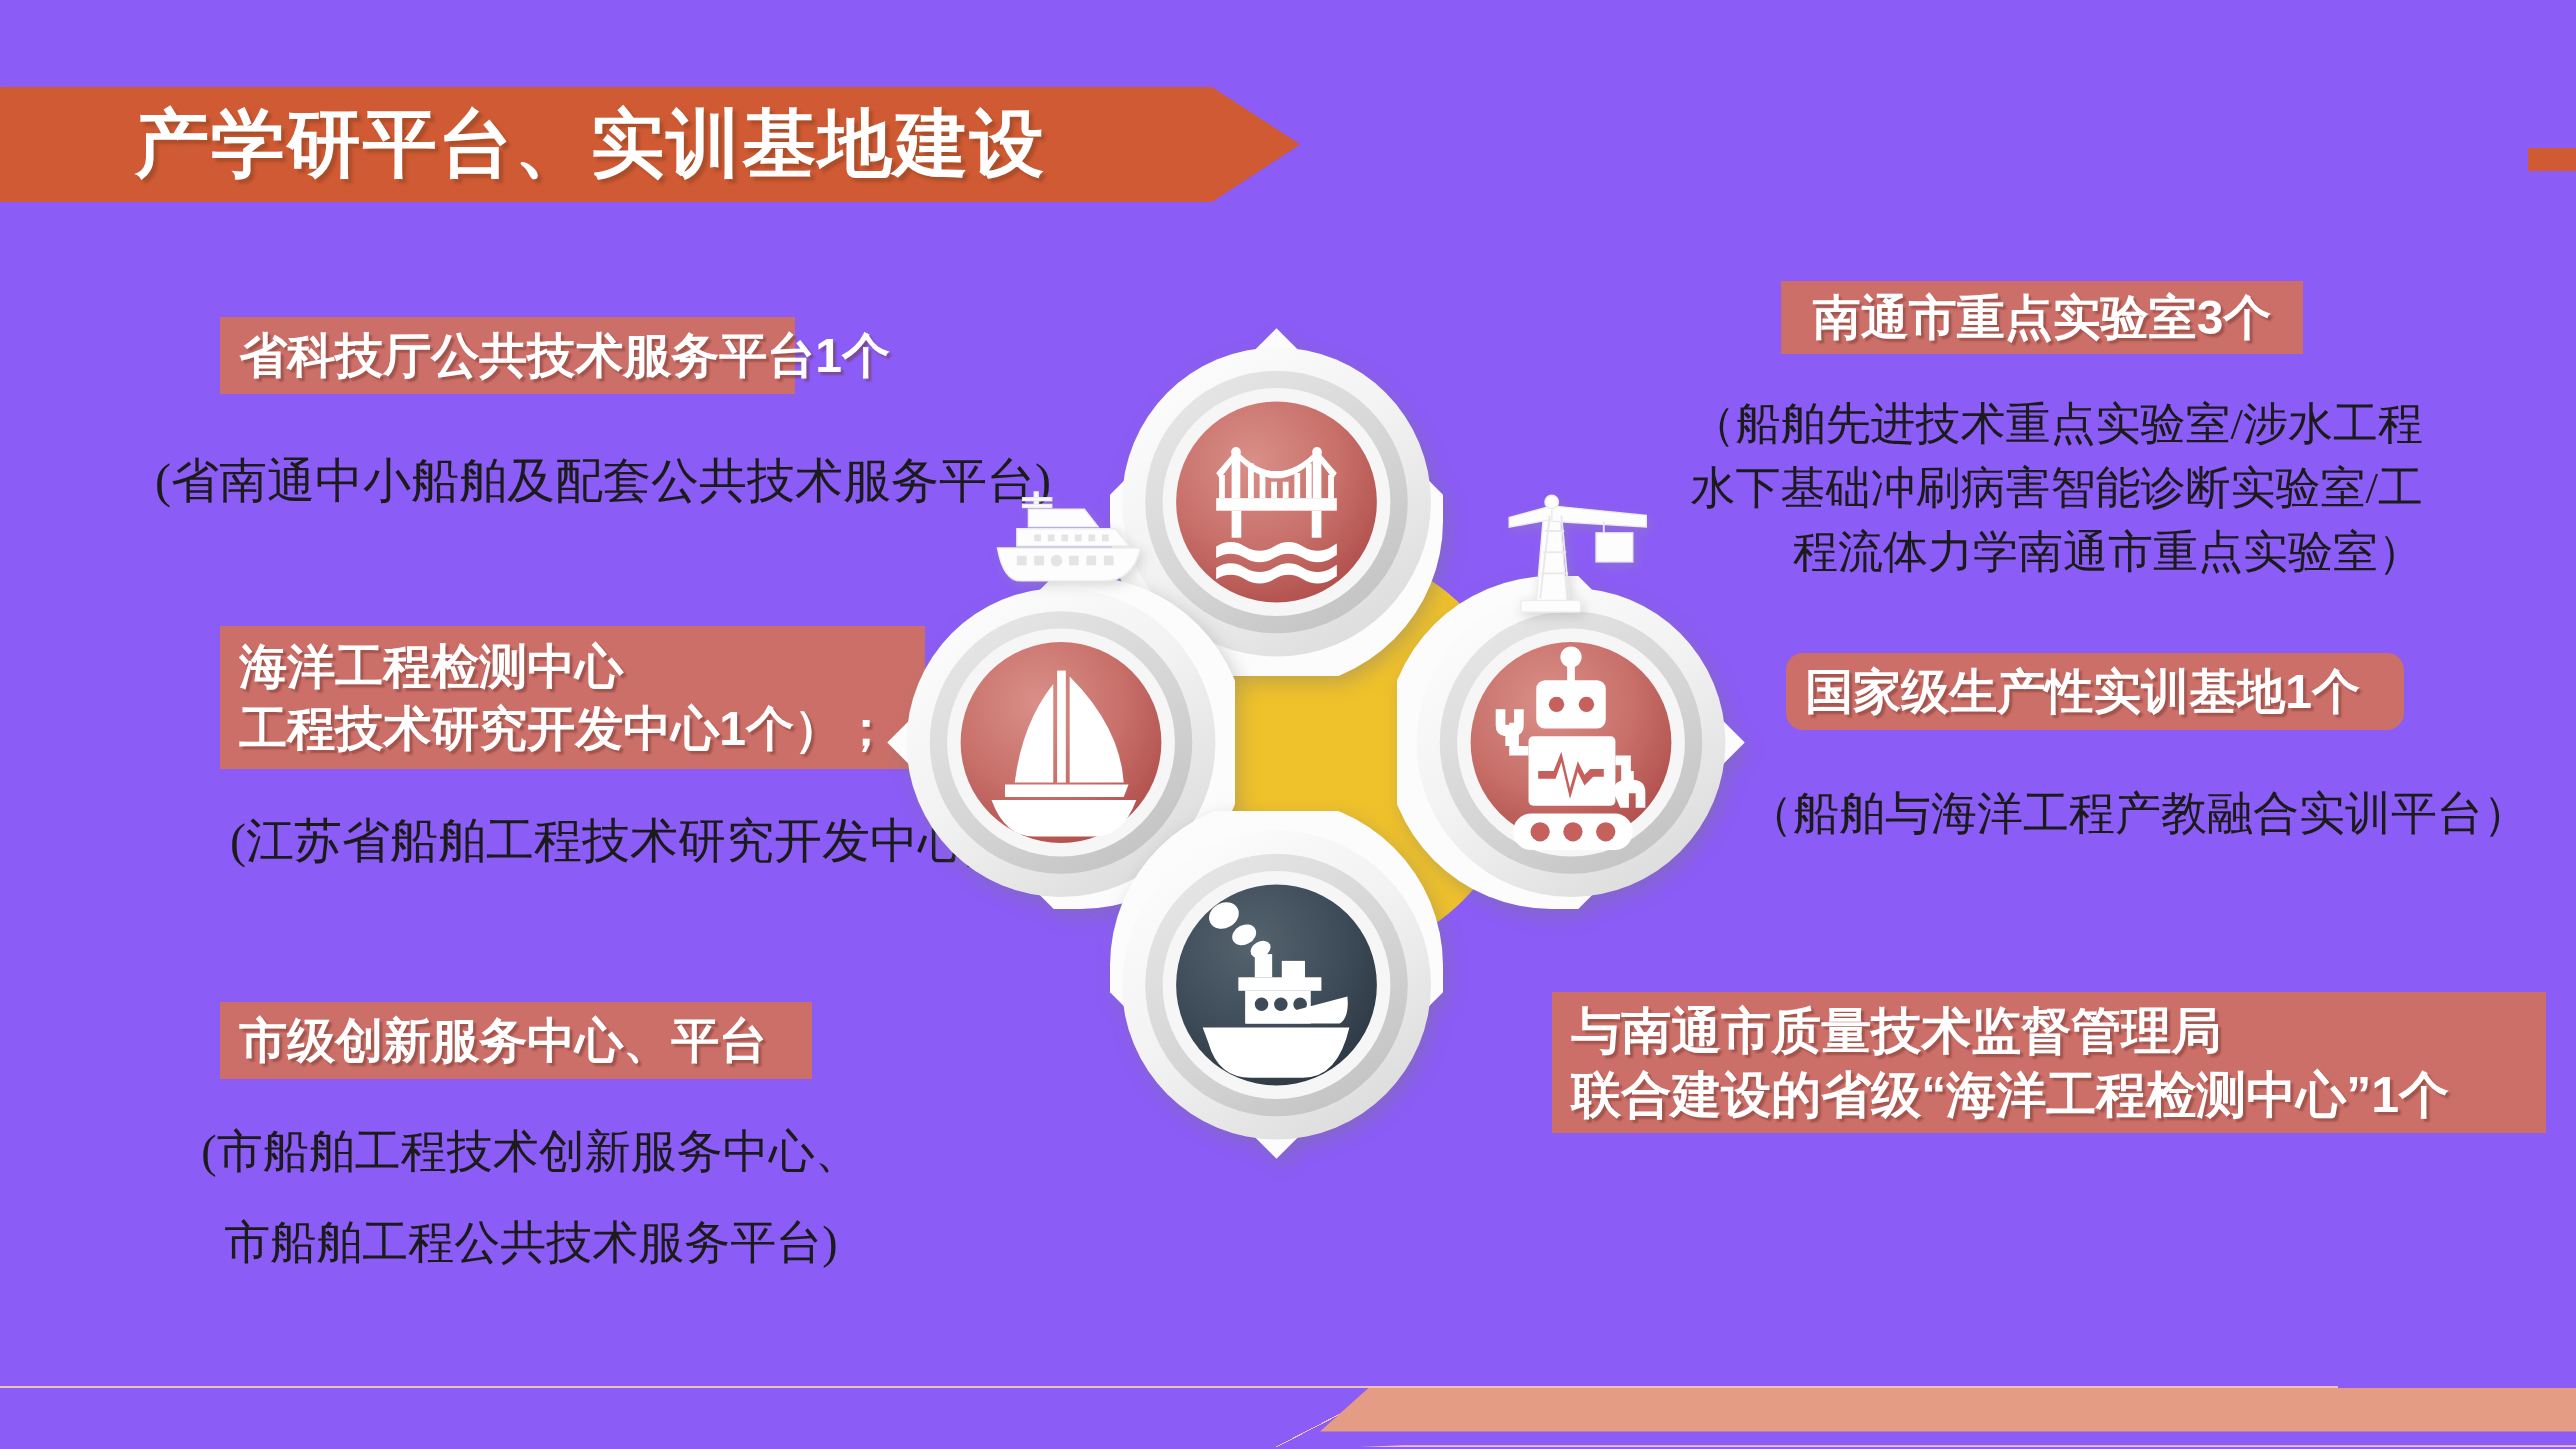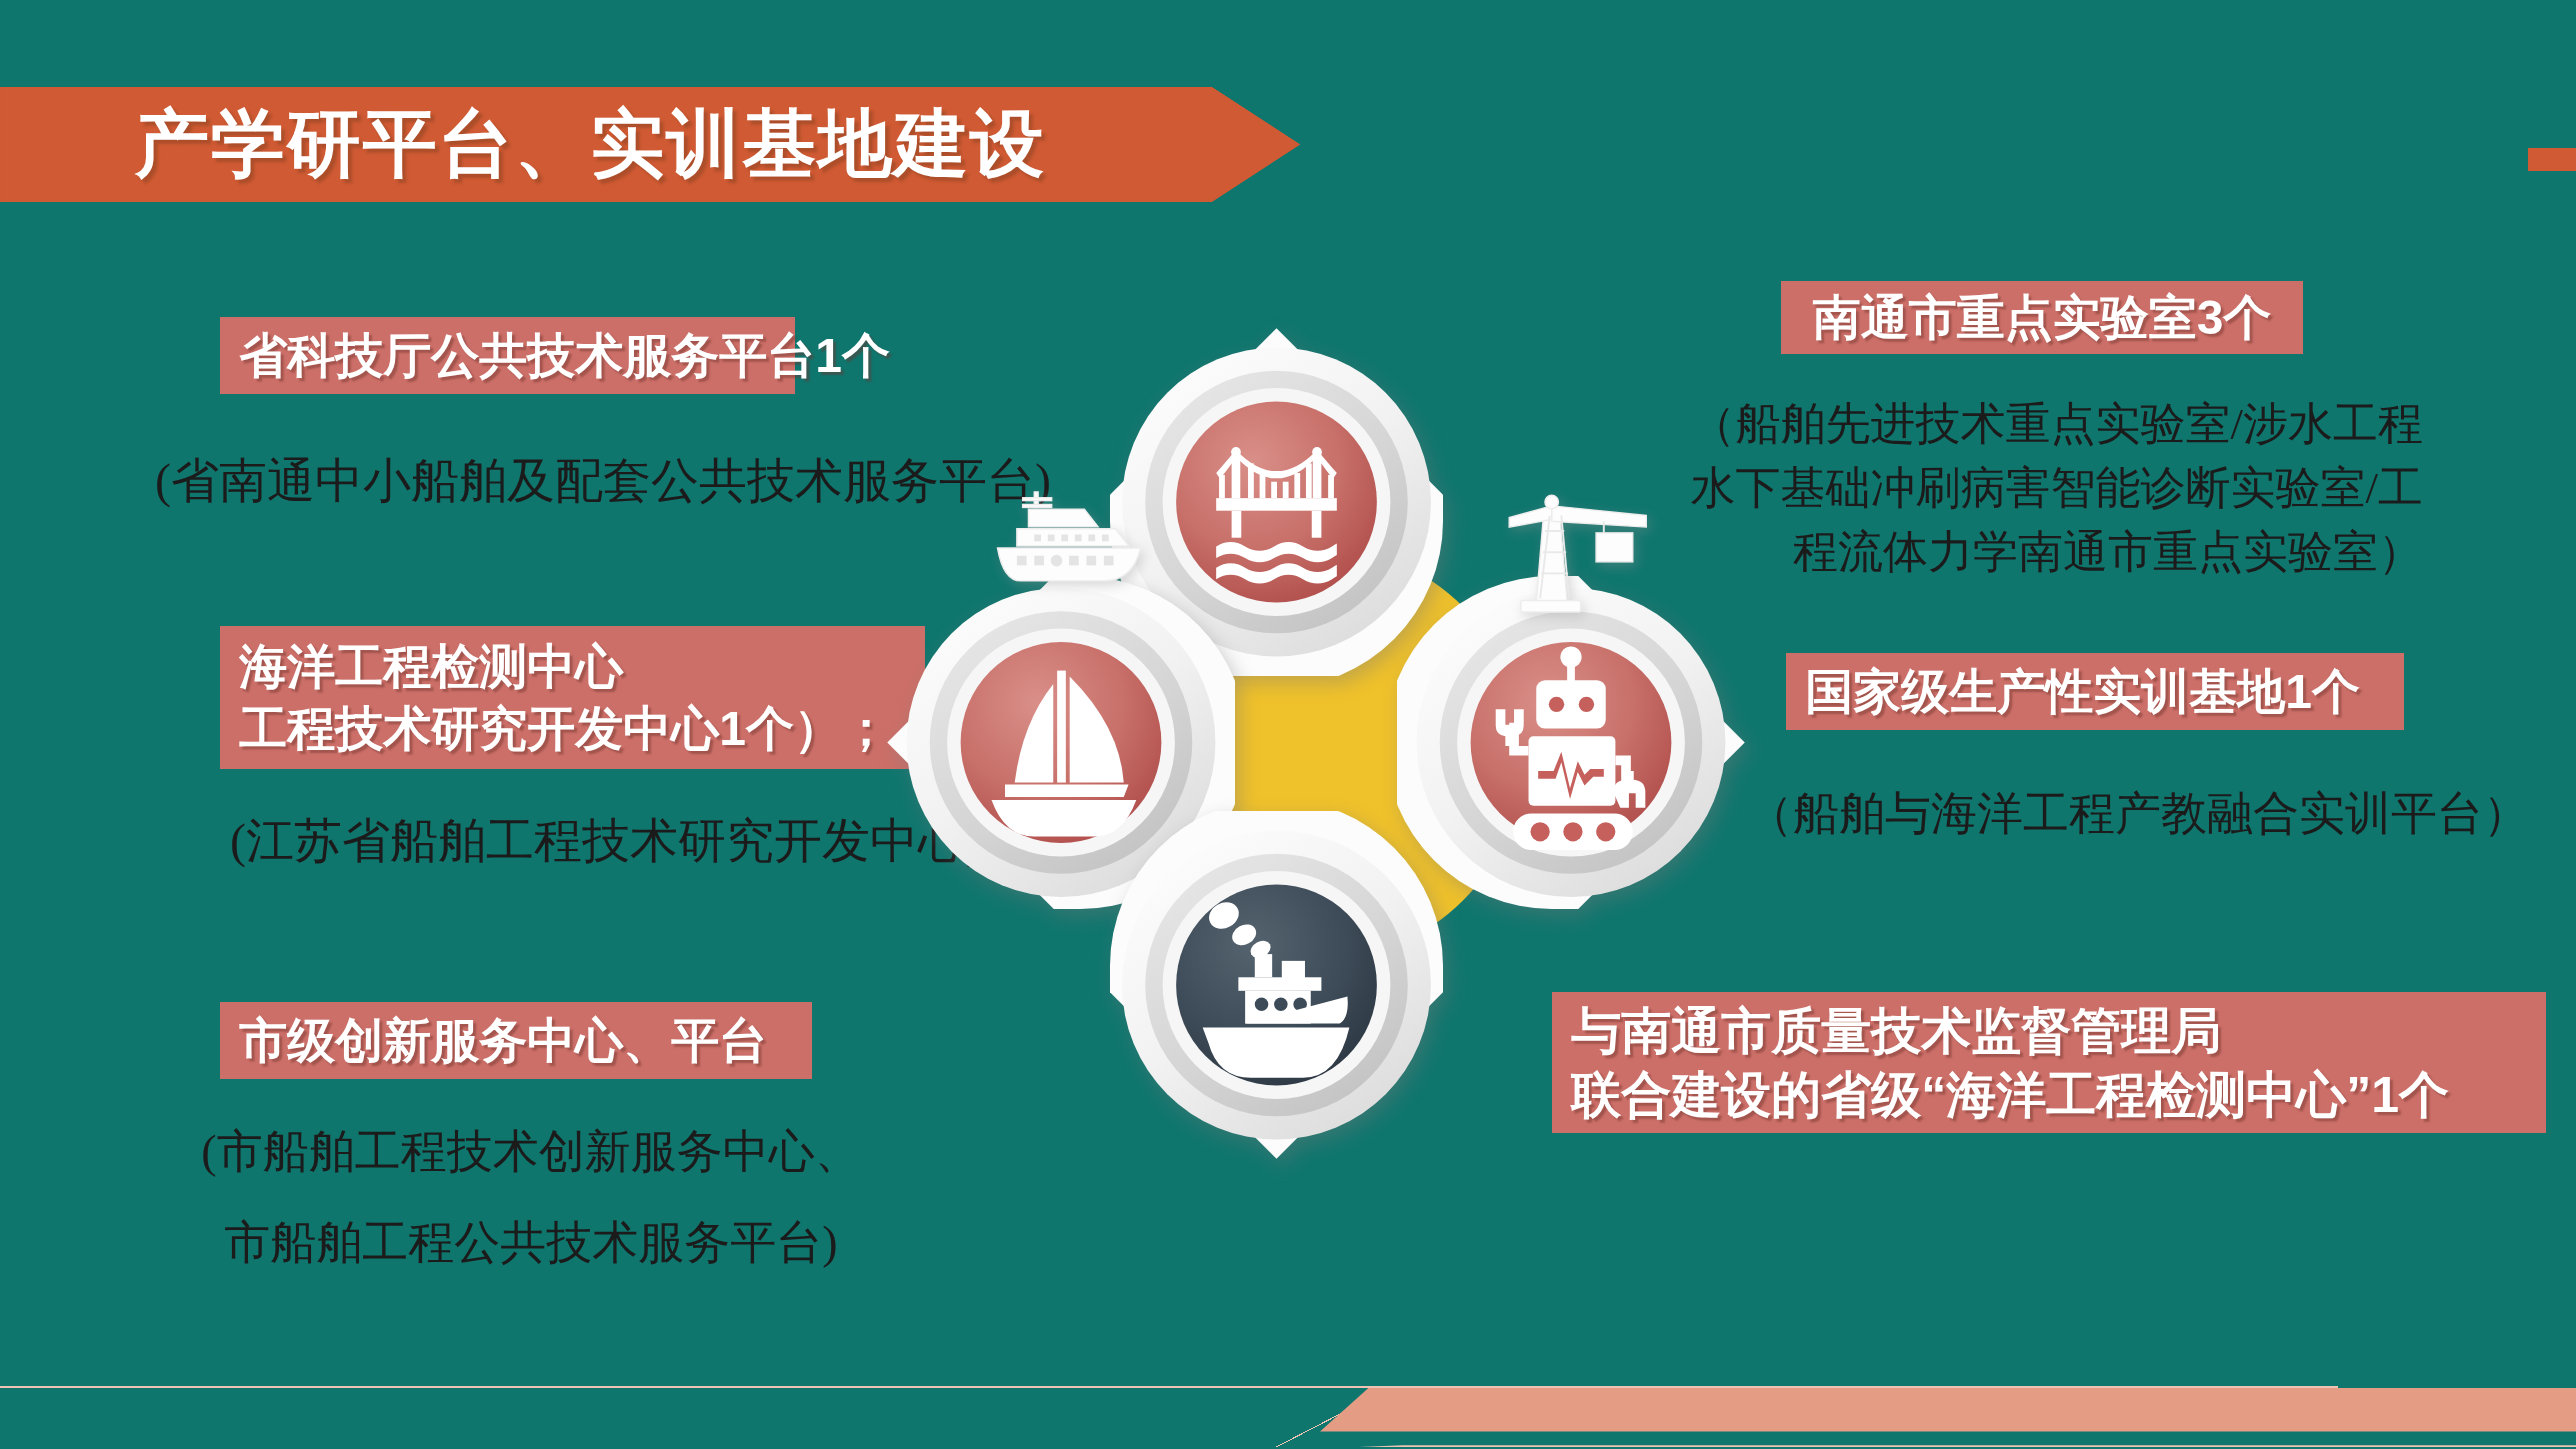--- a/index.html
+++ b/index.html
@@ -8,21 +8,21 @@
     padding: 0;
     background: #ffffff;
   }
   body {
     font-family: "Liberation Sans", "DejaVu Sans", sans-serif;
   }
   #slide {
     position: relative;
     width: 2576px;
     height: 1449px;
-    background: #0f766e;
+    background: #8b5cf6;
     overflow: hidden;
   }
 
   
   .title-ribbon {
     position: absolute;
     left: 0;
     top: 87px;
     width: 1300px;
     height: 115px;
@@ -179,20 +179,21 @@
     text-align: right;
     width: 763px;
   }
 
   #badge-5 {
     left: 1786px; top: 653px;
     width: 618px; height: 77px;
     padding: 0 19.3px;
     font-size: 48px;
     line-height: 54px;
+    border-radius: 17px;
   }
   #caption-5 {
     left: 1747px; top: 785px;
     font-size: 46px;
     line-height: 58px;
   }
 
   #badge-6 {
     left: 1552px; top: 992px;
     width: 994px; height: 141px;

